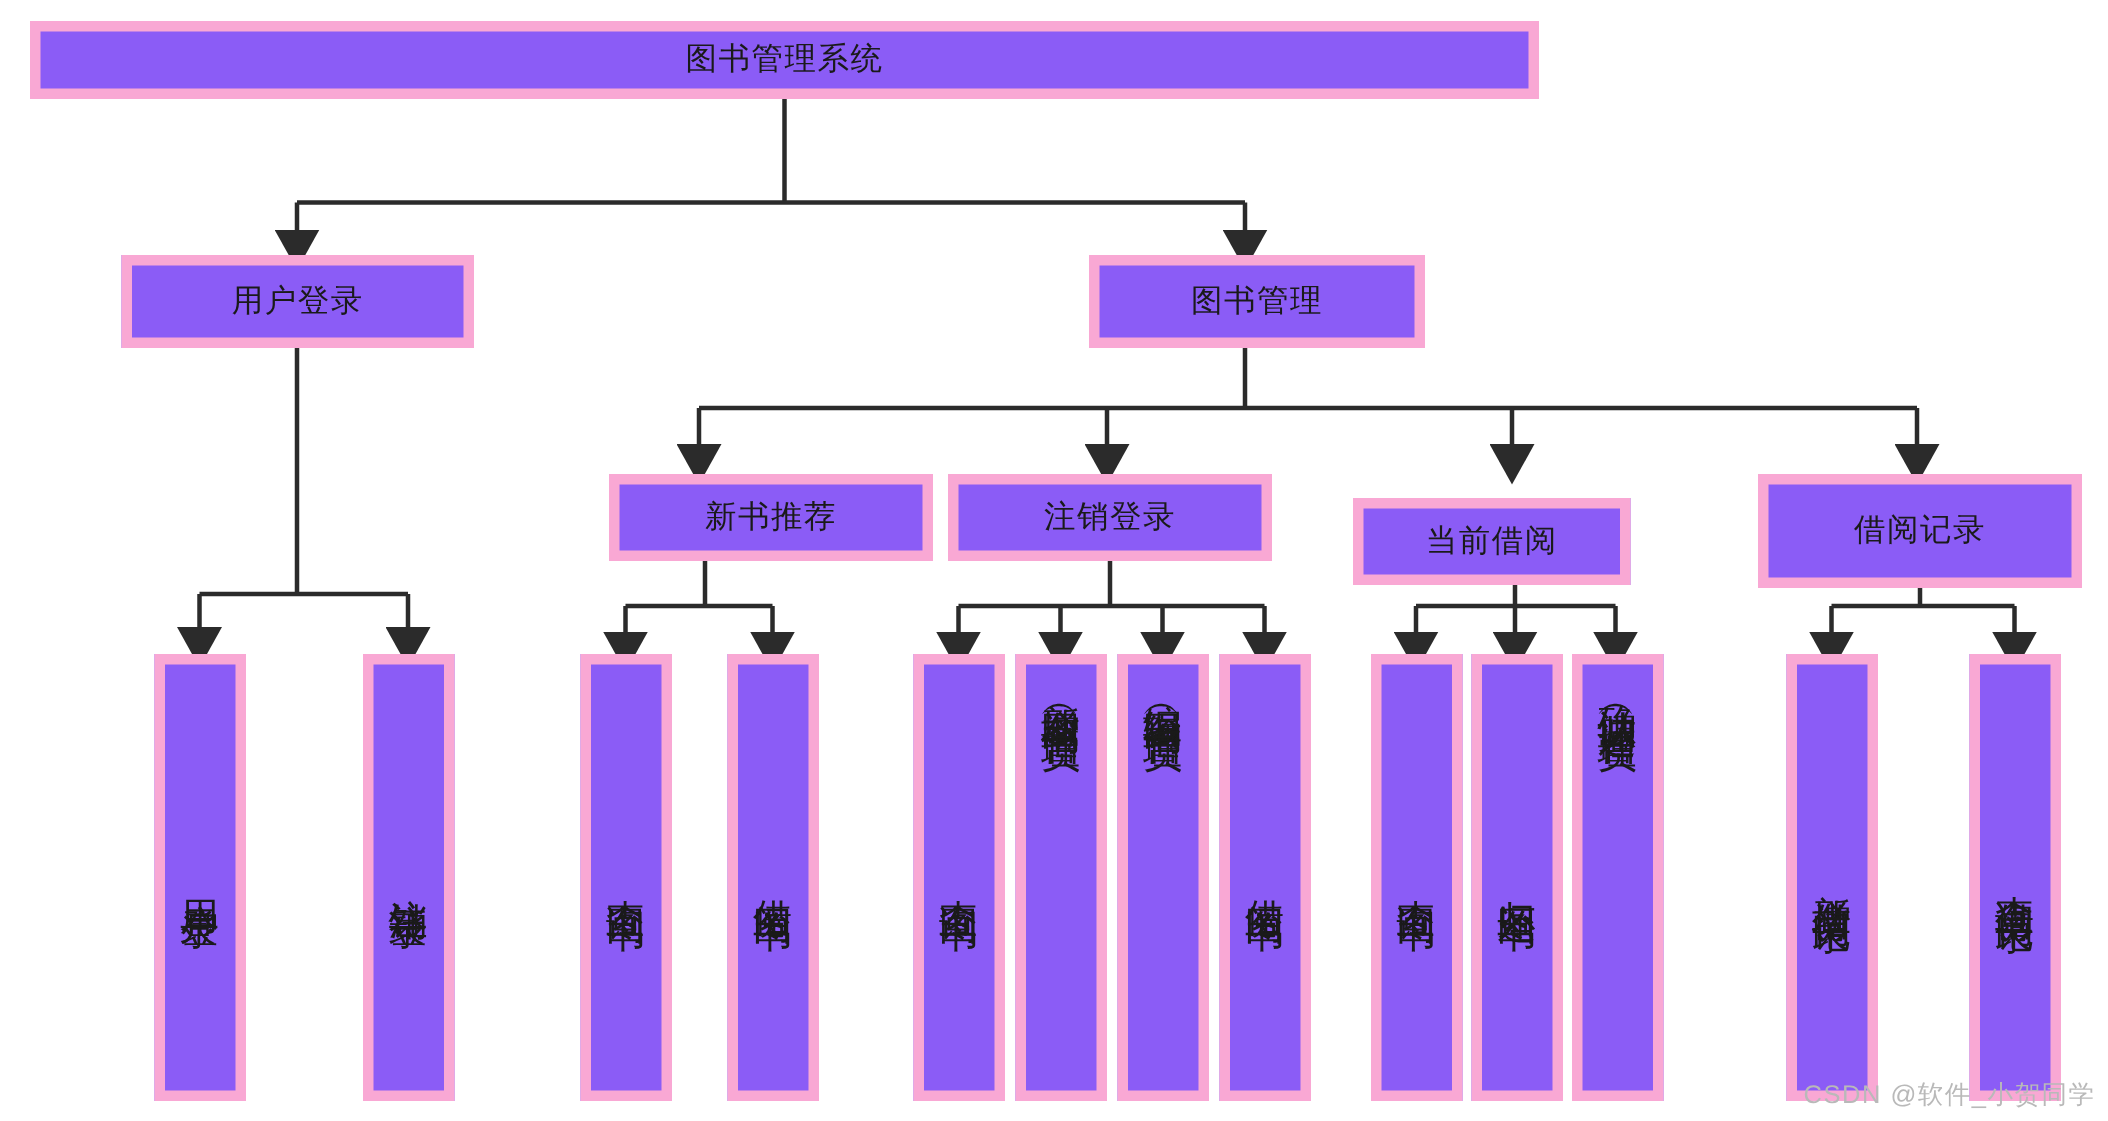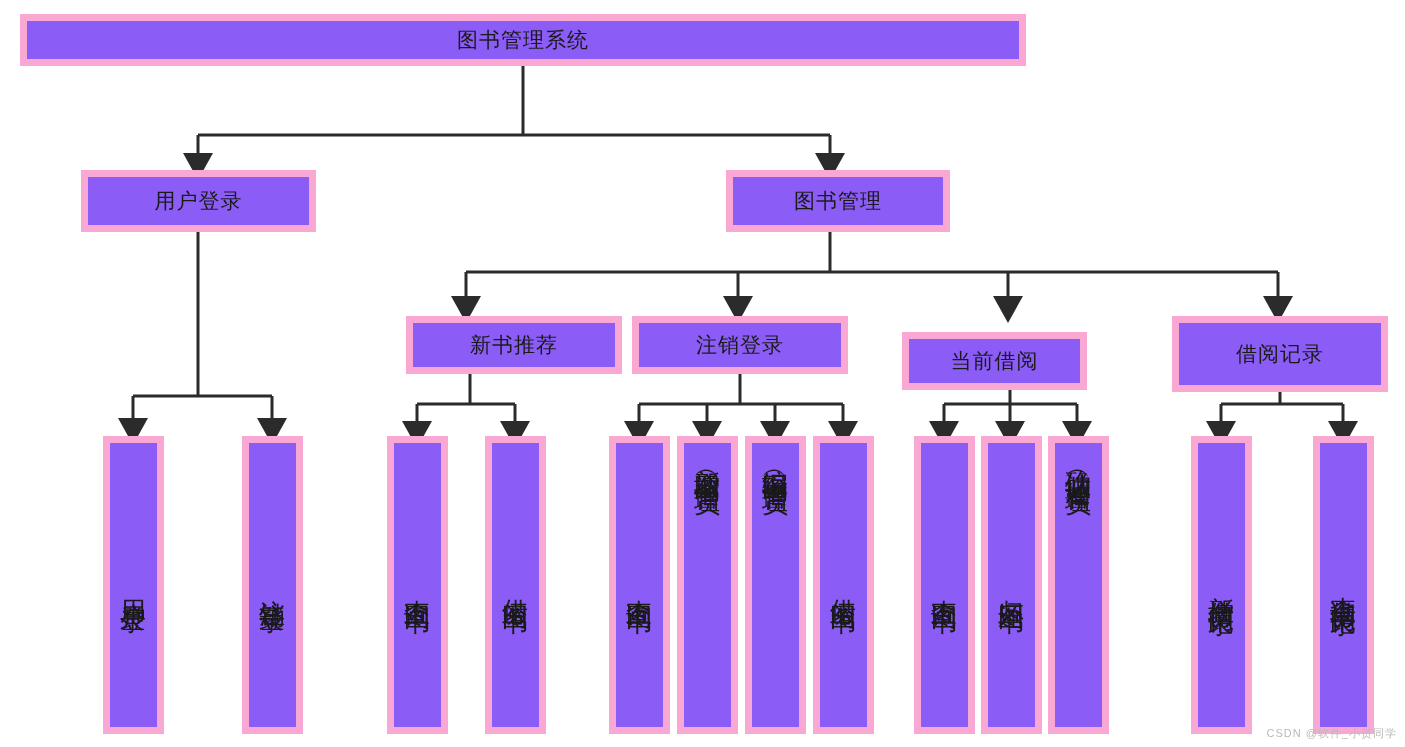--- a/index.html
+++ b/index.html
@@ -61,21 +61,21 @@
     text-orientation: upright;
     font-size: 26px;
     line-height: 1.0;
     letter-spacing: 3px;
     white-space: nowrap;
   }
   .watermark {
     position: absolute;
     right: 8px;
     bottom: 6px;
-    font-size: 11px;
+    font-size: 17px;
     color: #b9b9b9;
     letter-spacing: 1px;
     white-space: nowrap;
   }
 </style>
 </head>
 <body>
 
 <div id="canvas">
 

